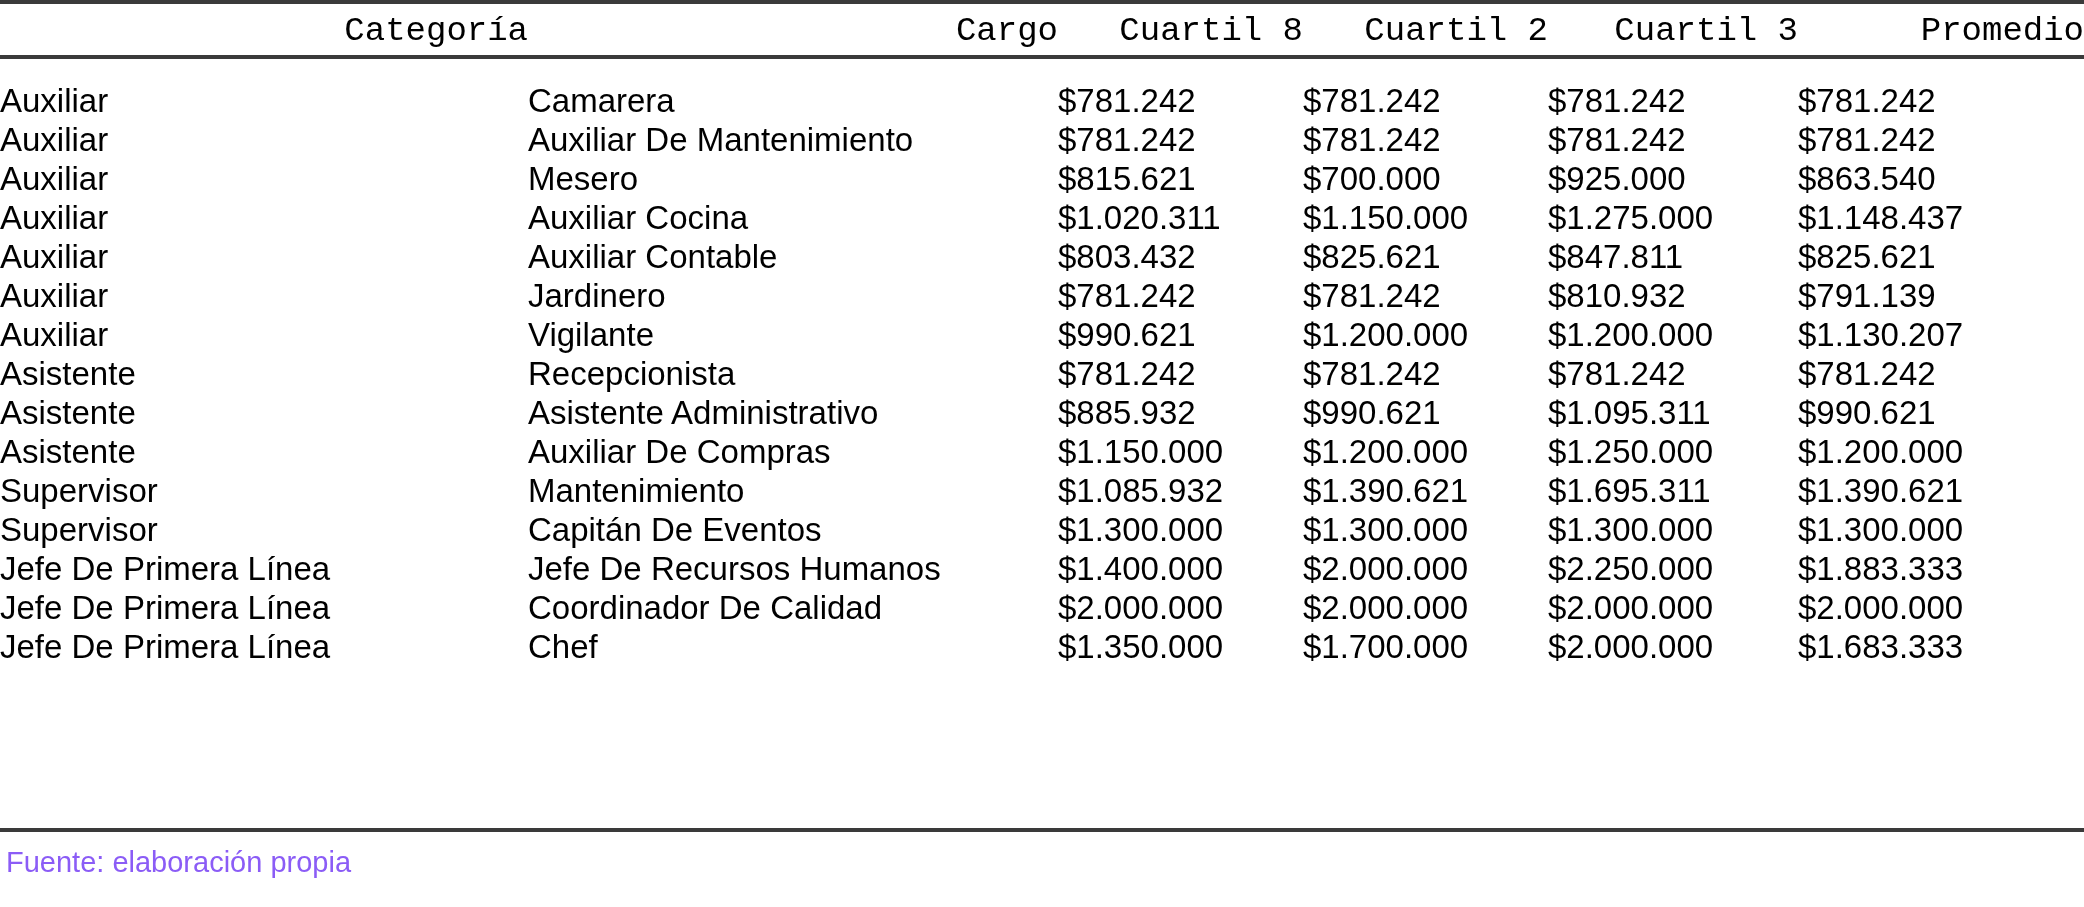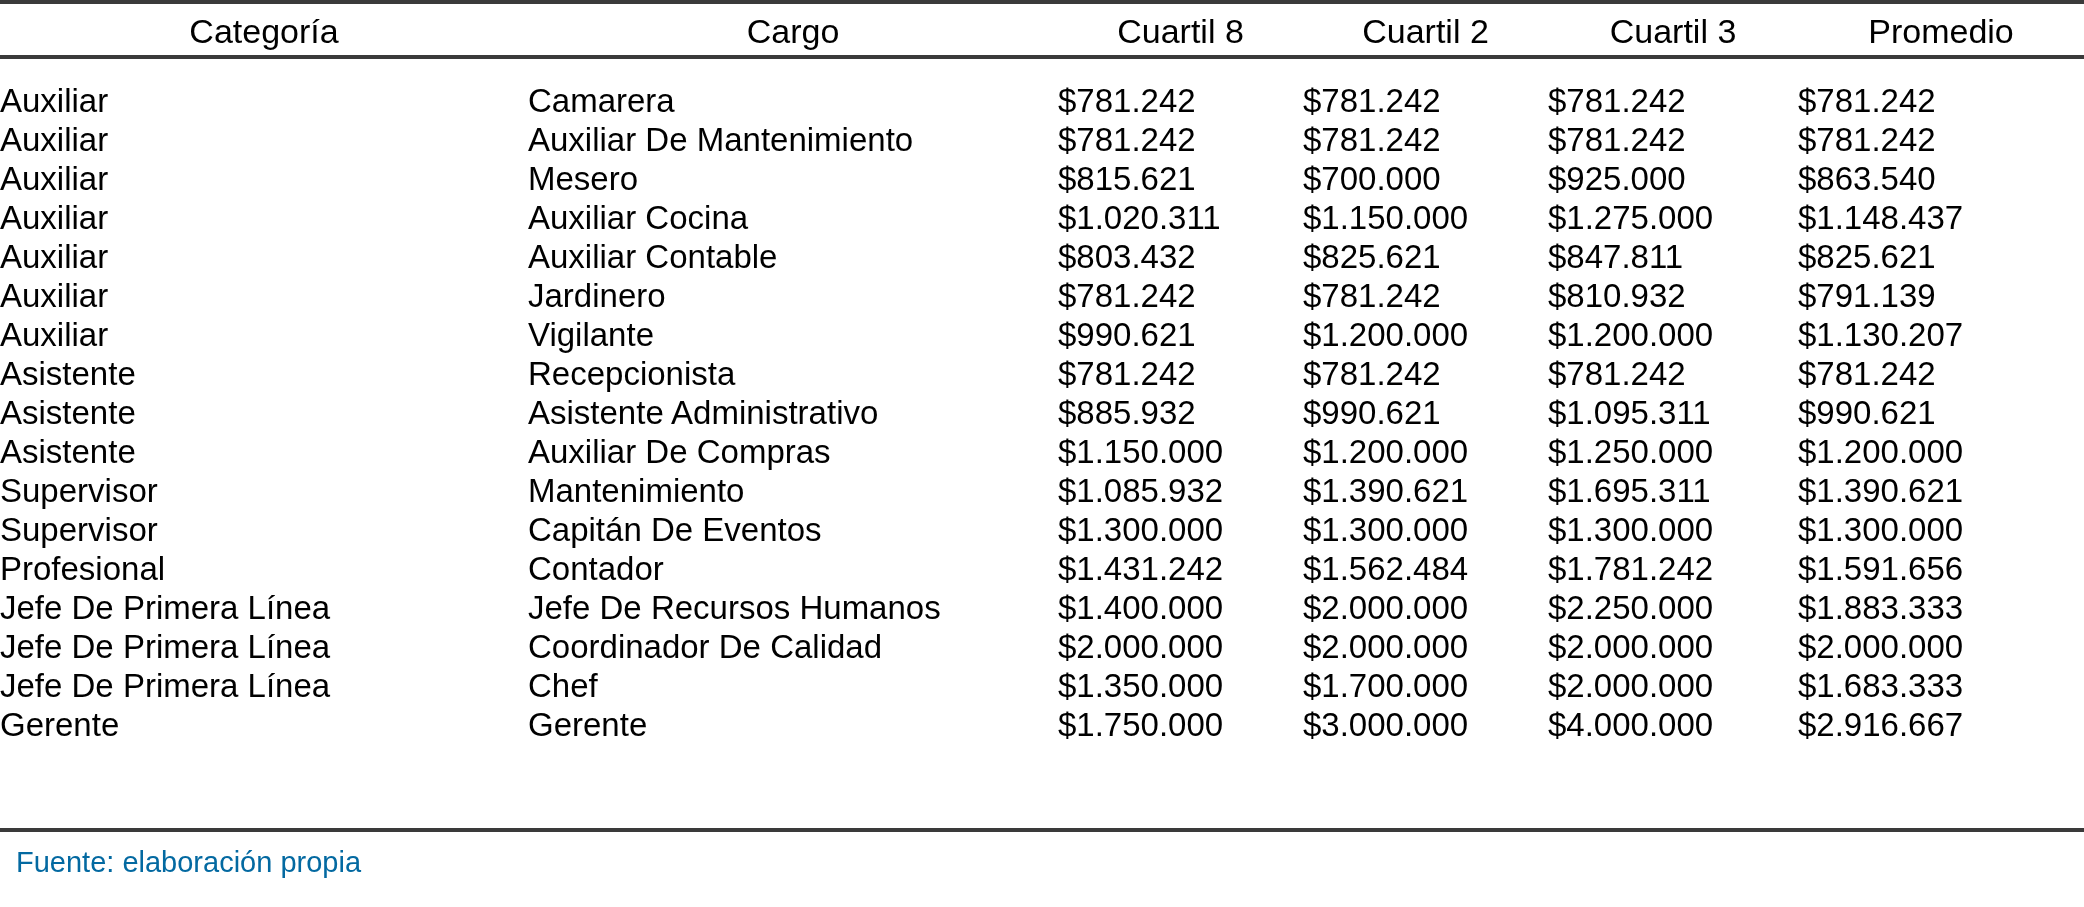--- a/index.html
+++ b/index.html
@@ -33,26 +33,27 @@
 
   
   col.c-categoria { width: 528px; }
   col.c-cargo     { width: 530px; }
   col.c-q1        { width: 245px; }
   col.c-q2        { width: 245px; }
   col.c-q3        { width: 250px; }
   col.c-prom      { width: 286px; }
 
   thead tr.head-row th {
-    text-align: center;
+    text-align: right;
     font-weight: normal;
     font-size: 34px;
     padding: 14px 0 17px 0;
     vertical-align: bottom;
     white-space: nowrap;
+    font-family: Liberation Mono, monospace;
   }
 
   
   .rule-top {
     position: absolute;
     left: 0;
     top: 0;
     width: 2084px;
     height: 4px;
     background: #3a3a3a;
@@ -85,24 +86,24 @@
   tbody tr.data-row:first-child td {
     padding-top: 16px;
   }
 
   td.cell-categoria, th.head-categoria { padding-left: 24px; }
   td.cell-cargo,     th.head-cargo     { padding-left: 2px; margin-top: 16px; }
   td.cell-num,       th.head-num       { padding-left: 2px; }
 
   .footnote {
     position: absolute;
-    left: 16px;
+    left: 6px;
     top: 846px;
     font-size: 29px;
-    color: #0369a1;
+    color: #8b5cf6;
     white-space: nowrap;
   }
 </style>
 </head>
 <body>
 
 <div class="sheet">
 
   <div class="rule-top"></div>
   <div class="rule-mid"></div>
@@ -218,28 +219,20 @@
         </tr>
         <tr class="data-row">
           <td class="cell-categoria">Supervisor</td>
           <td class="cell-cargo">Capitán De Eventos</td>
           <td class="cell-num">$1.300.000</td>
           <td class="cell-num">$1.300.000</td>
           <td class="cell-num">$1.300.000</td>
           <td class="cell-num">$1.300.000</td>
         </tr>
         <tr class="data-row">
-          <td class="cell-categoria">Profesional</td>
-          <td class="cell-cargo">Contador</td>
-          <td class="cell-num">$1.431.242</td>
-          <td class="cell-num">$1.562.484</td>
-          <td class="cell-num">$1.781.242</td>
-          <td class="cell-num">$1.591.656</td>
-        </tr>
-        <tr class="data-row">
           <td class="cell-categoria">Jefe De Primera Línea</td>
           <td class="cell-cargo">Jefe De Recursos Humanos</td>
           <td class="cell-num">$1.400.000</td>
           <td class="cell-num">$2.000.000</td>
           <td class="cell-num">$2.250.000</td>
           <td class="cell-num">$1.883.333</td>
         </tr>
         <tr class="data-row">
           <td class="cell-categoria">Jefe De Primera Línea</td>
           <td class="cell-cargo">Coordinador De Calidad</td>
@@ -249,26 +242,18 @@
           <td class="cell-num">$2.000.000</td>
         </tr>
         <tr class="data-row">
           <td class="cell-categoria">Jefe De Primera Línea</td>
           <td class="cell-cargo">Chef</td>
           <td class="cell-num">$1.350.000</td>
           <td class="cell-num">$1.700.000</td>
           <td class="cell-num">$2.000.000</td>
           <td class="cell-num">$1.683.333</td>
         </tr>
-        <tr class="data-row">
-          <td class="cell-categoria">Gerente</td>
-          <td class="cell-cargo">Gerente</td>
-          <td class="cell-num">$1.750.000</td>
-          <td class="cell-num">$3.000.000</td>
-          <td class="cell-num">$4.000.000</td>
-          <td class="cell-num">$2.916.667</td>
-        </tr>
       </tbody>
   </table>
 
   <div class="footnote">Fuente: elaboración propia</div>
 
 </div>
 
 </body></html>

